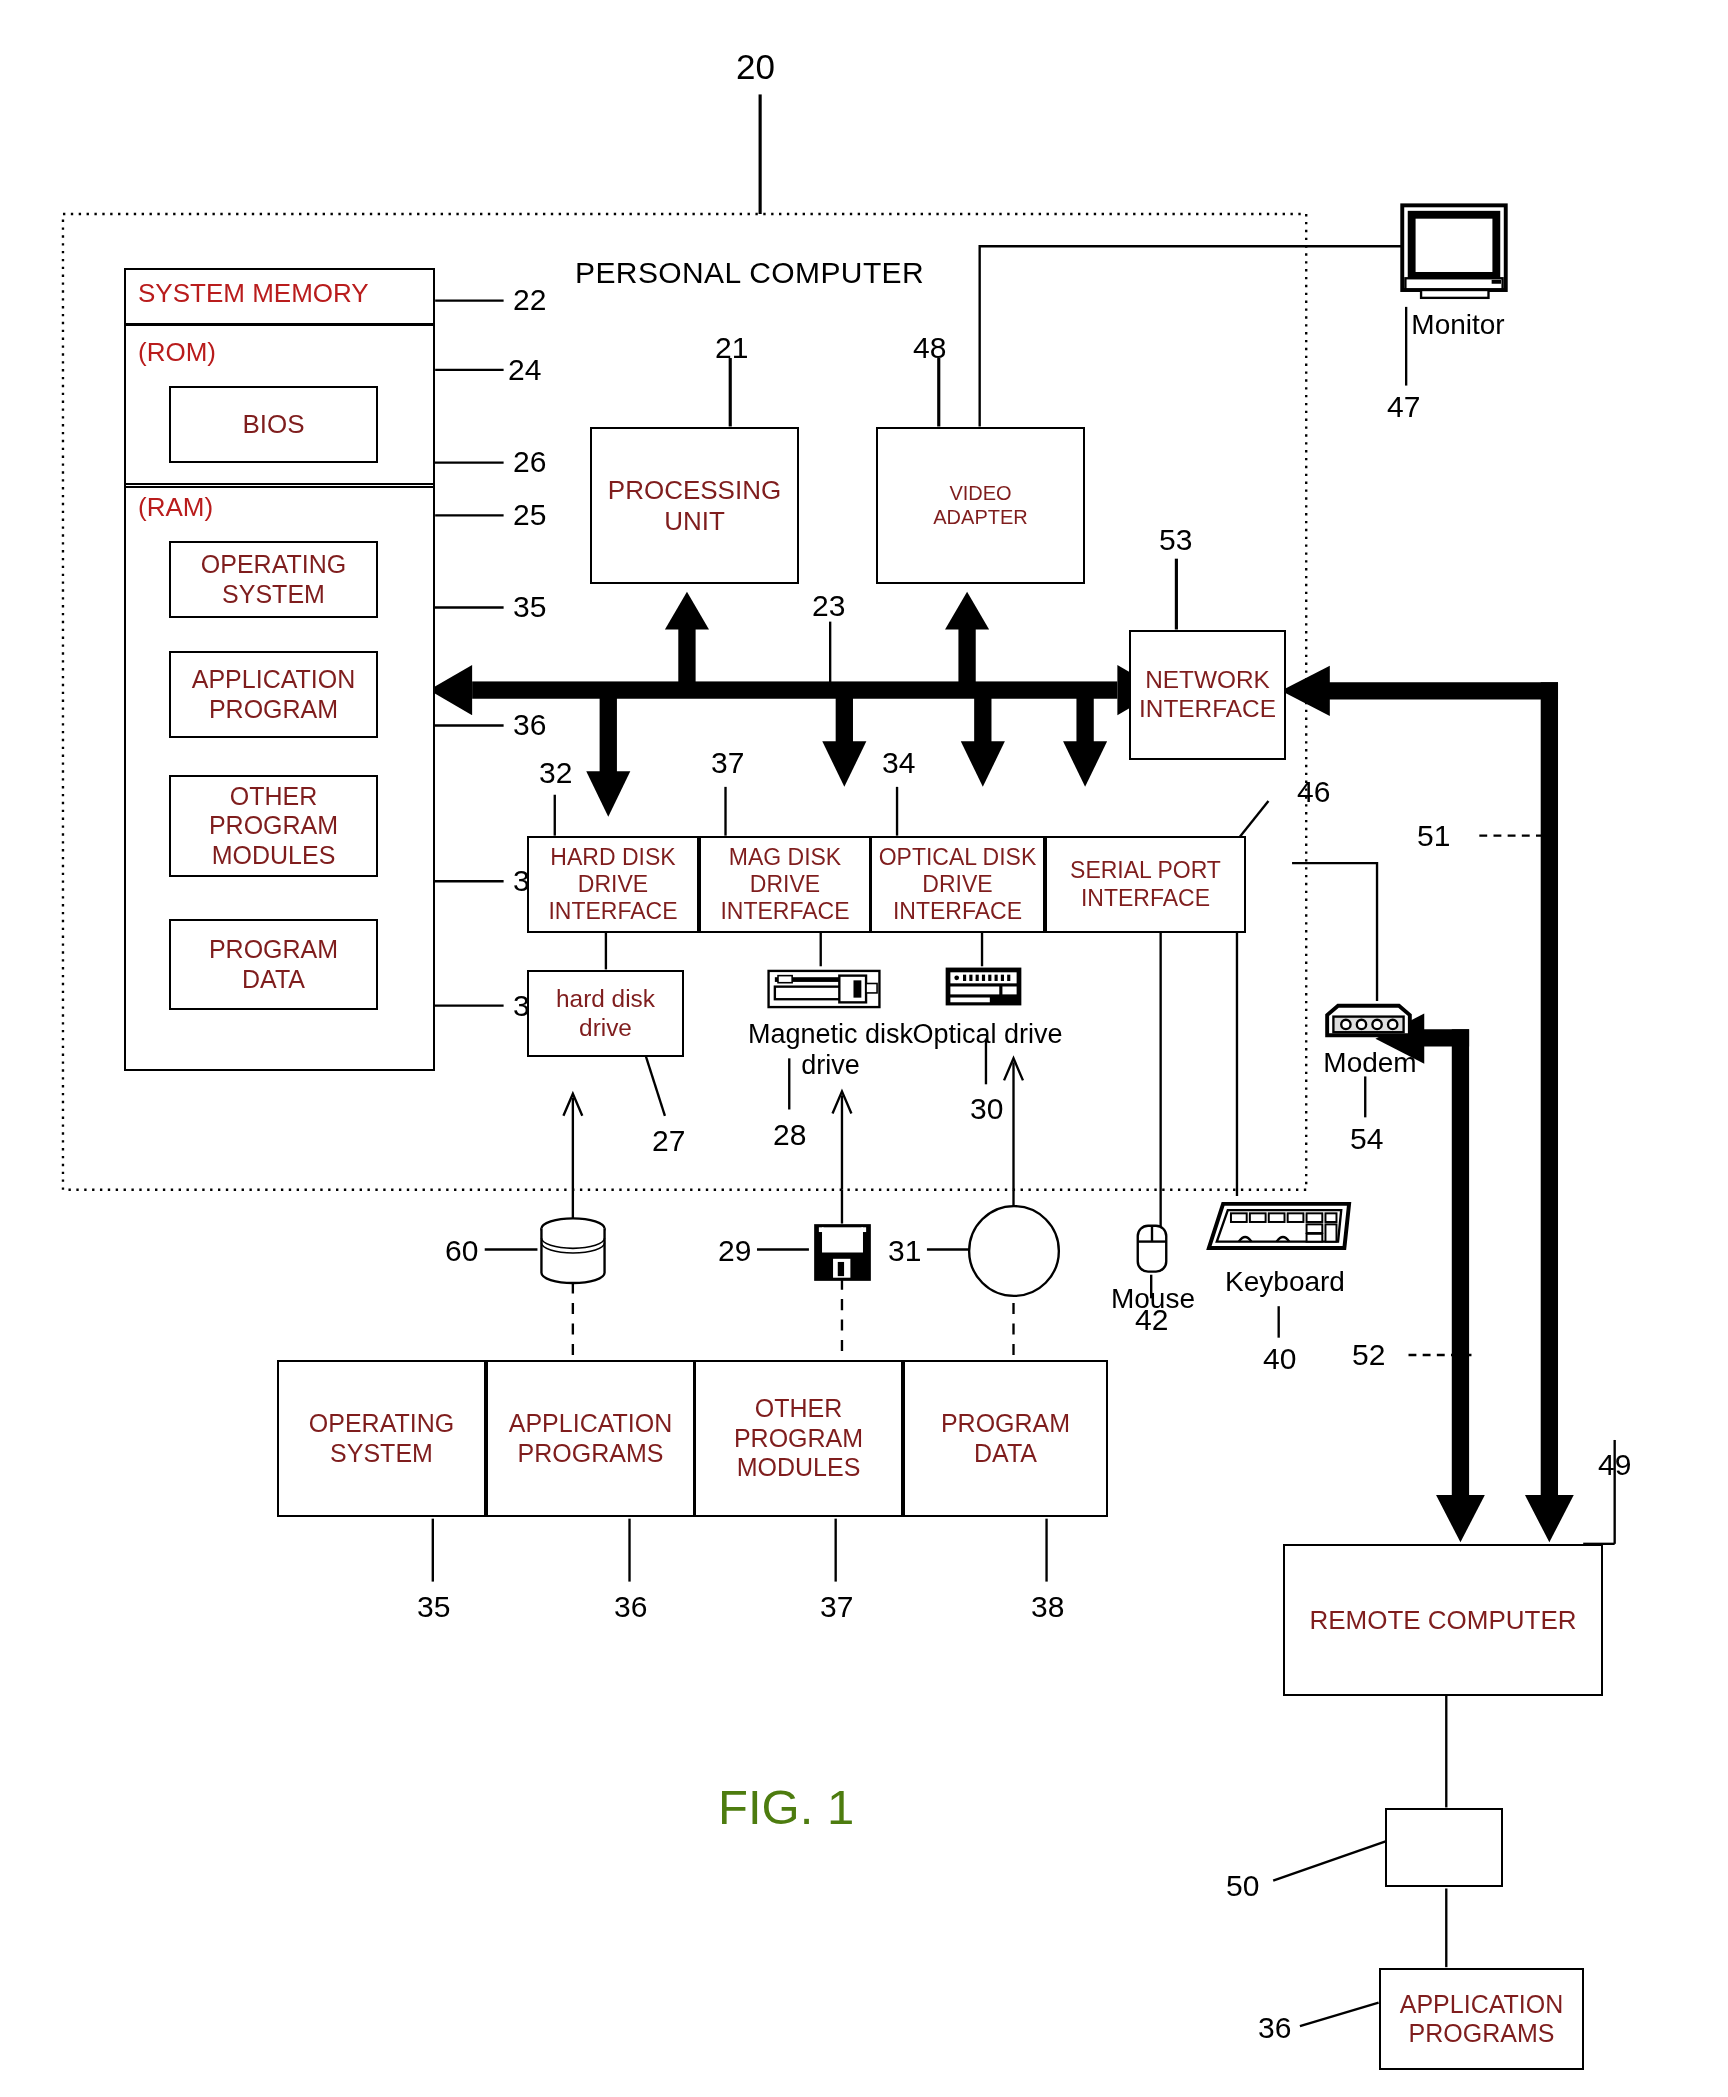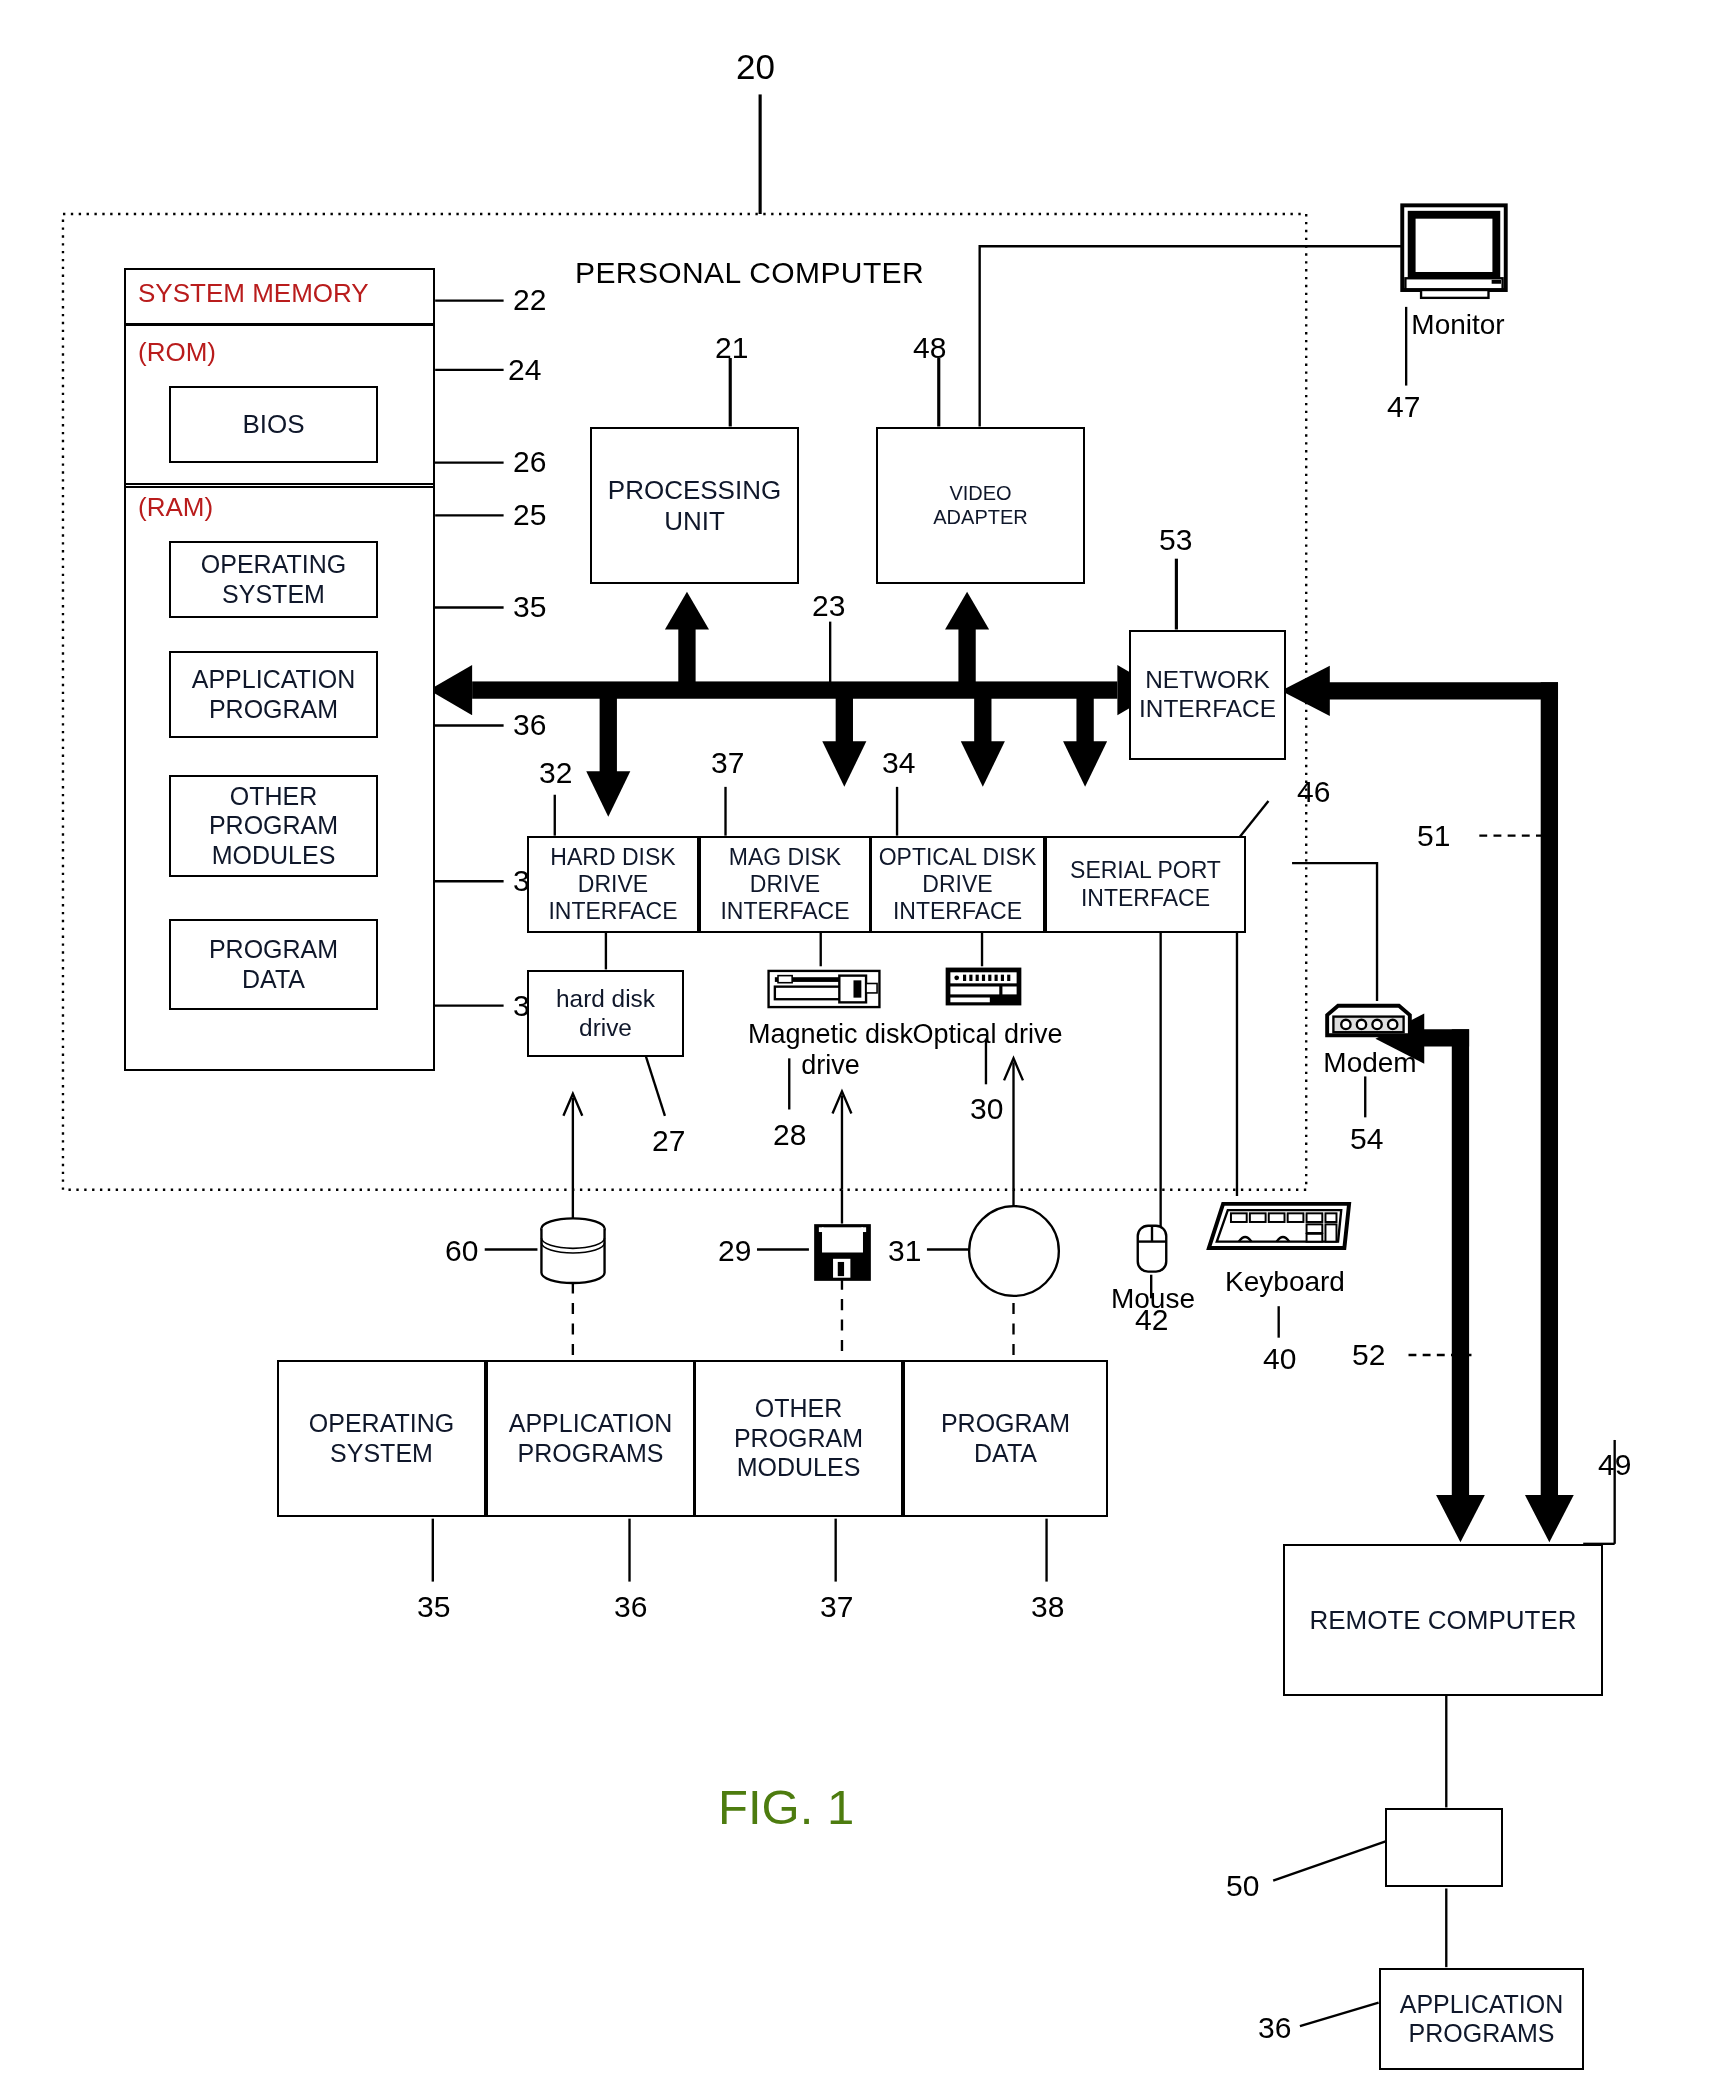--- a/index.html
+++ b/index.html
@@ -31,21 +31,21 @@
     position: absolute;
     box-sizing: border-box;
     border: 2.4px solid #000;
     background: #fff;
     display: flex;
     align-items: center;
     justify-content: center;
     text-align: center;
     line-height: 1.18;
     font-family: "Liberation Sans", sans-serif;
-    color: #0f172a;
+    color: #7f1d1d;
   }
   .label {
     position: absolute;
     font-family: "Liberation Sans", sans-serif;
     color: #b91c1c;
     white-space: pre;
     line-height: 1.18;
   }
   .ref {
     position: absolute;

